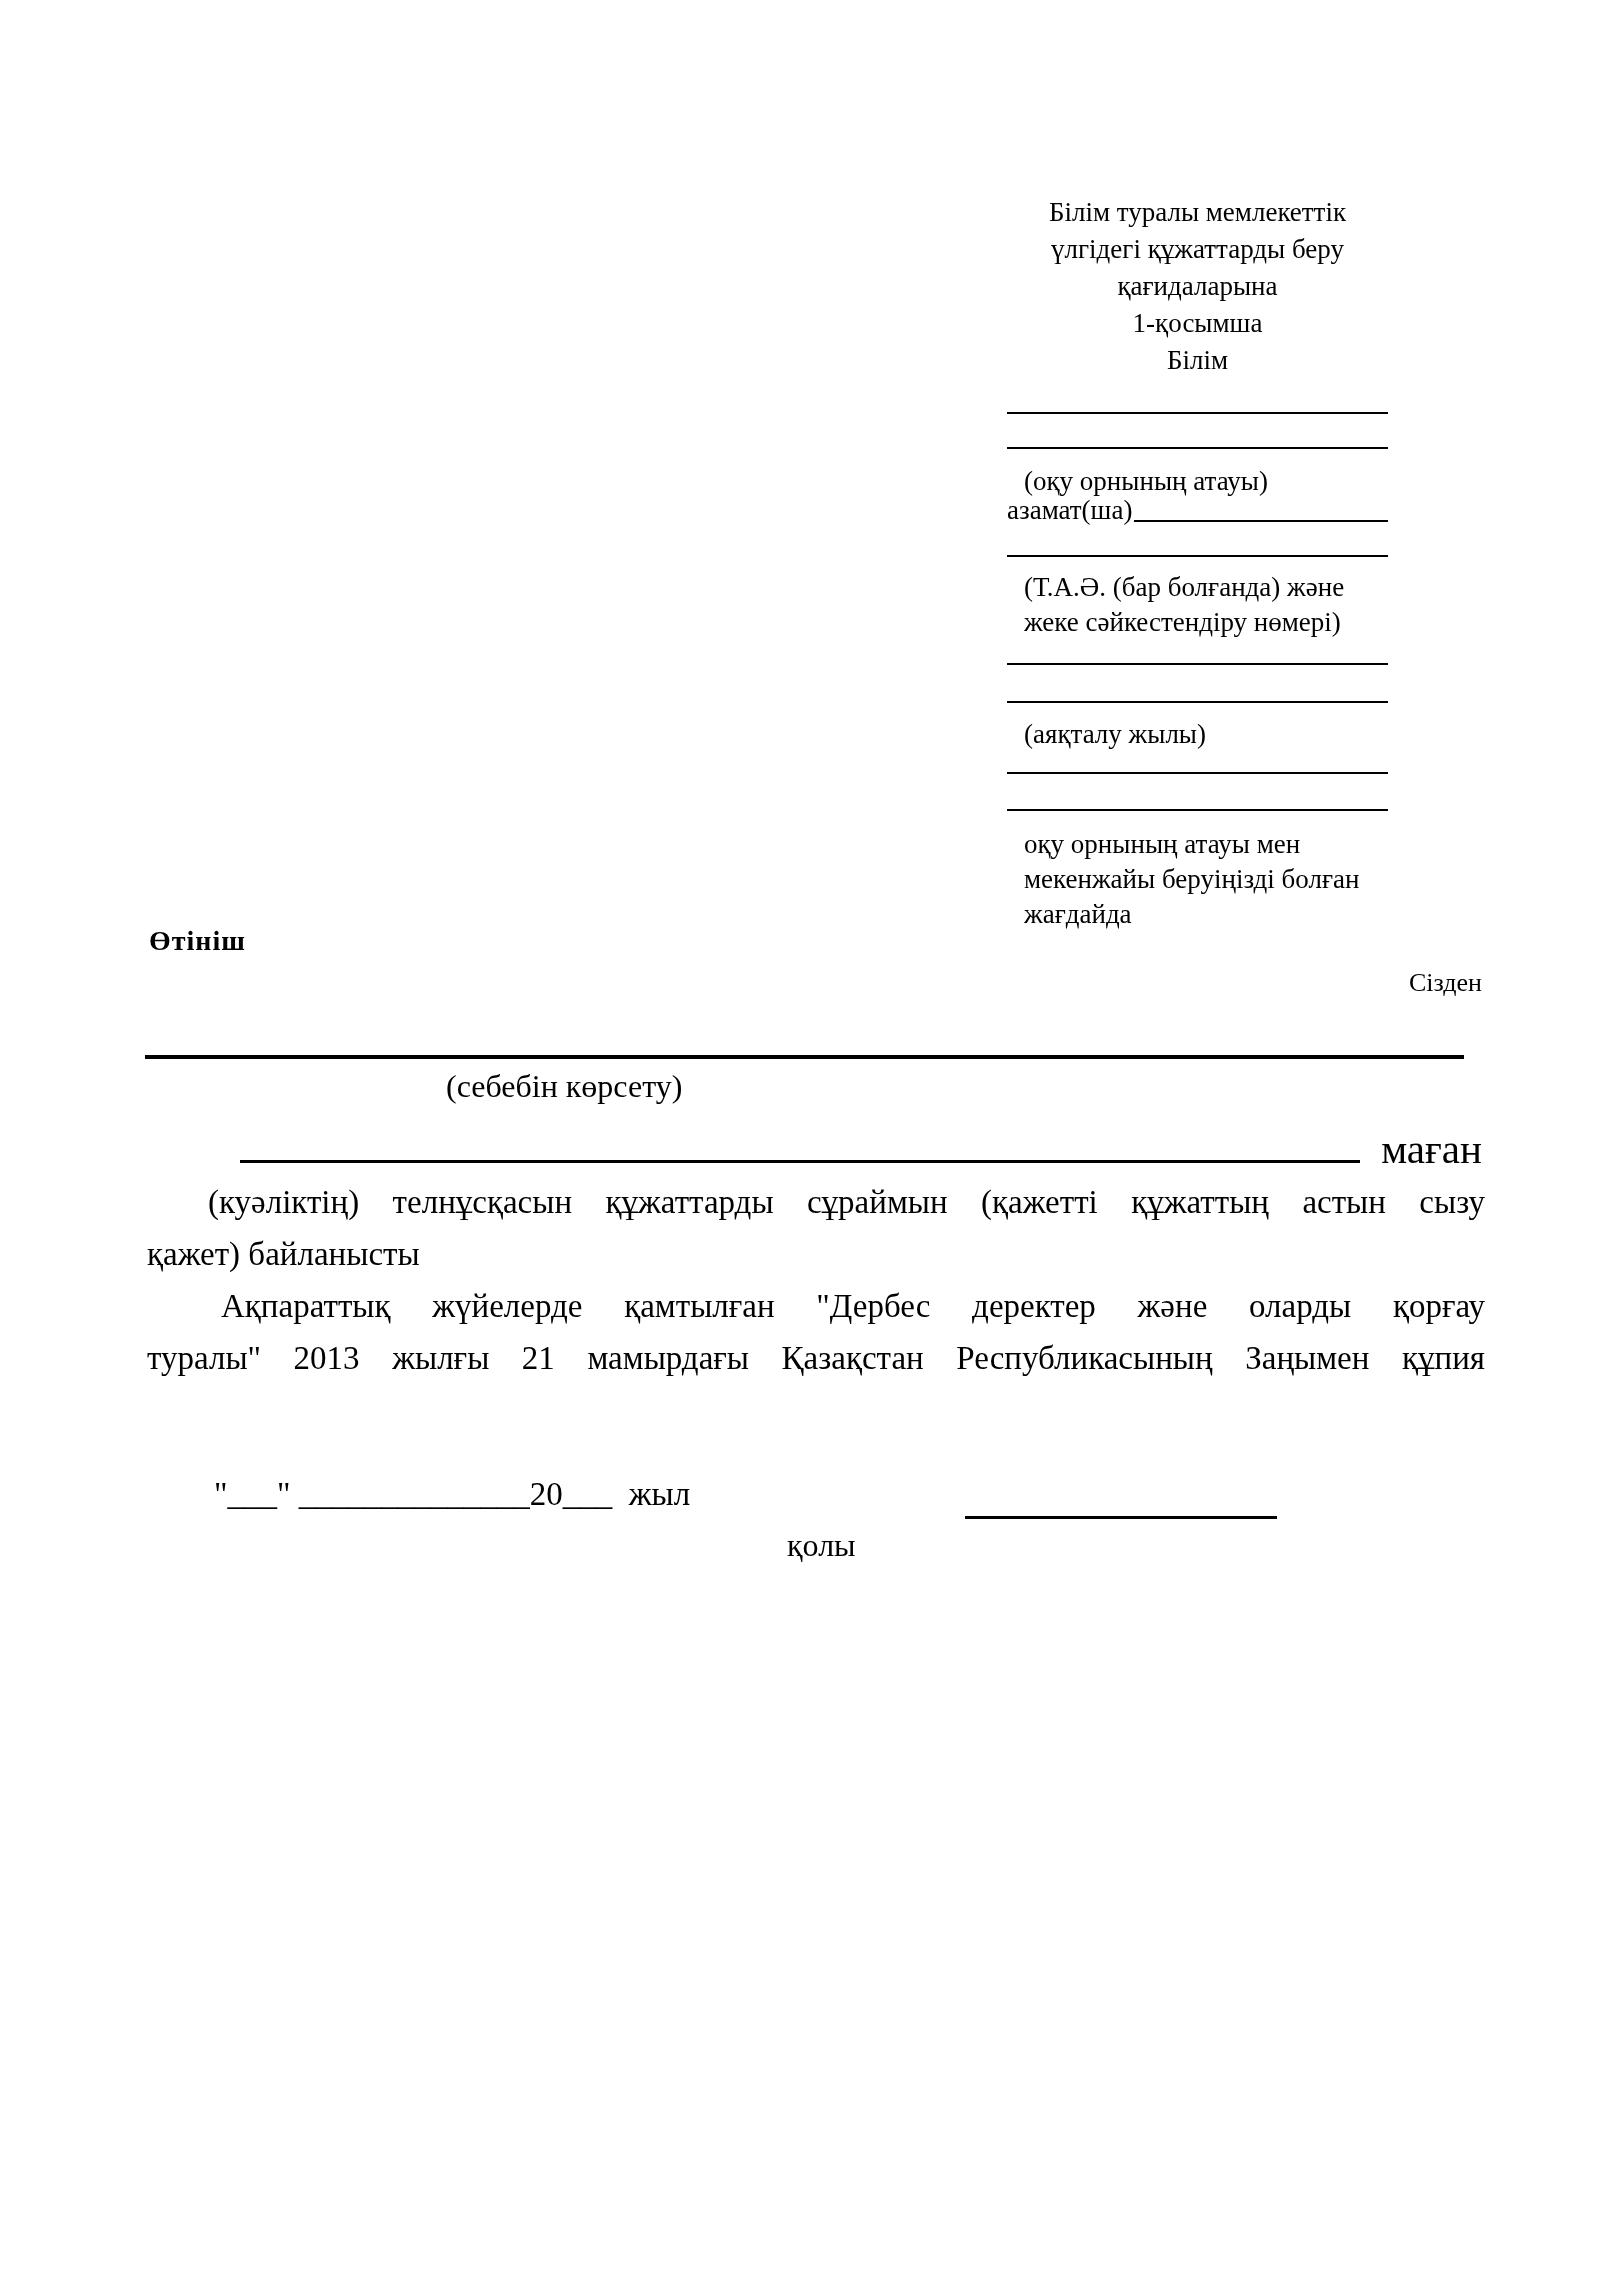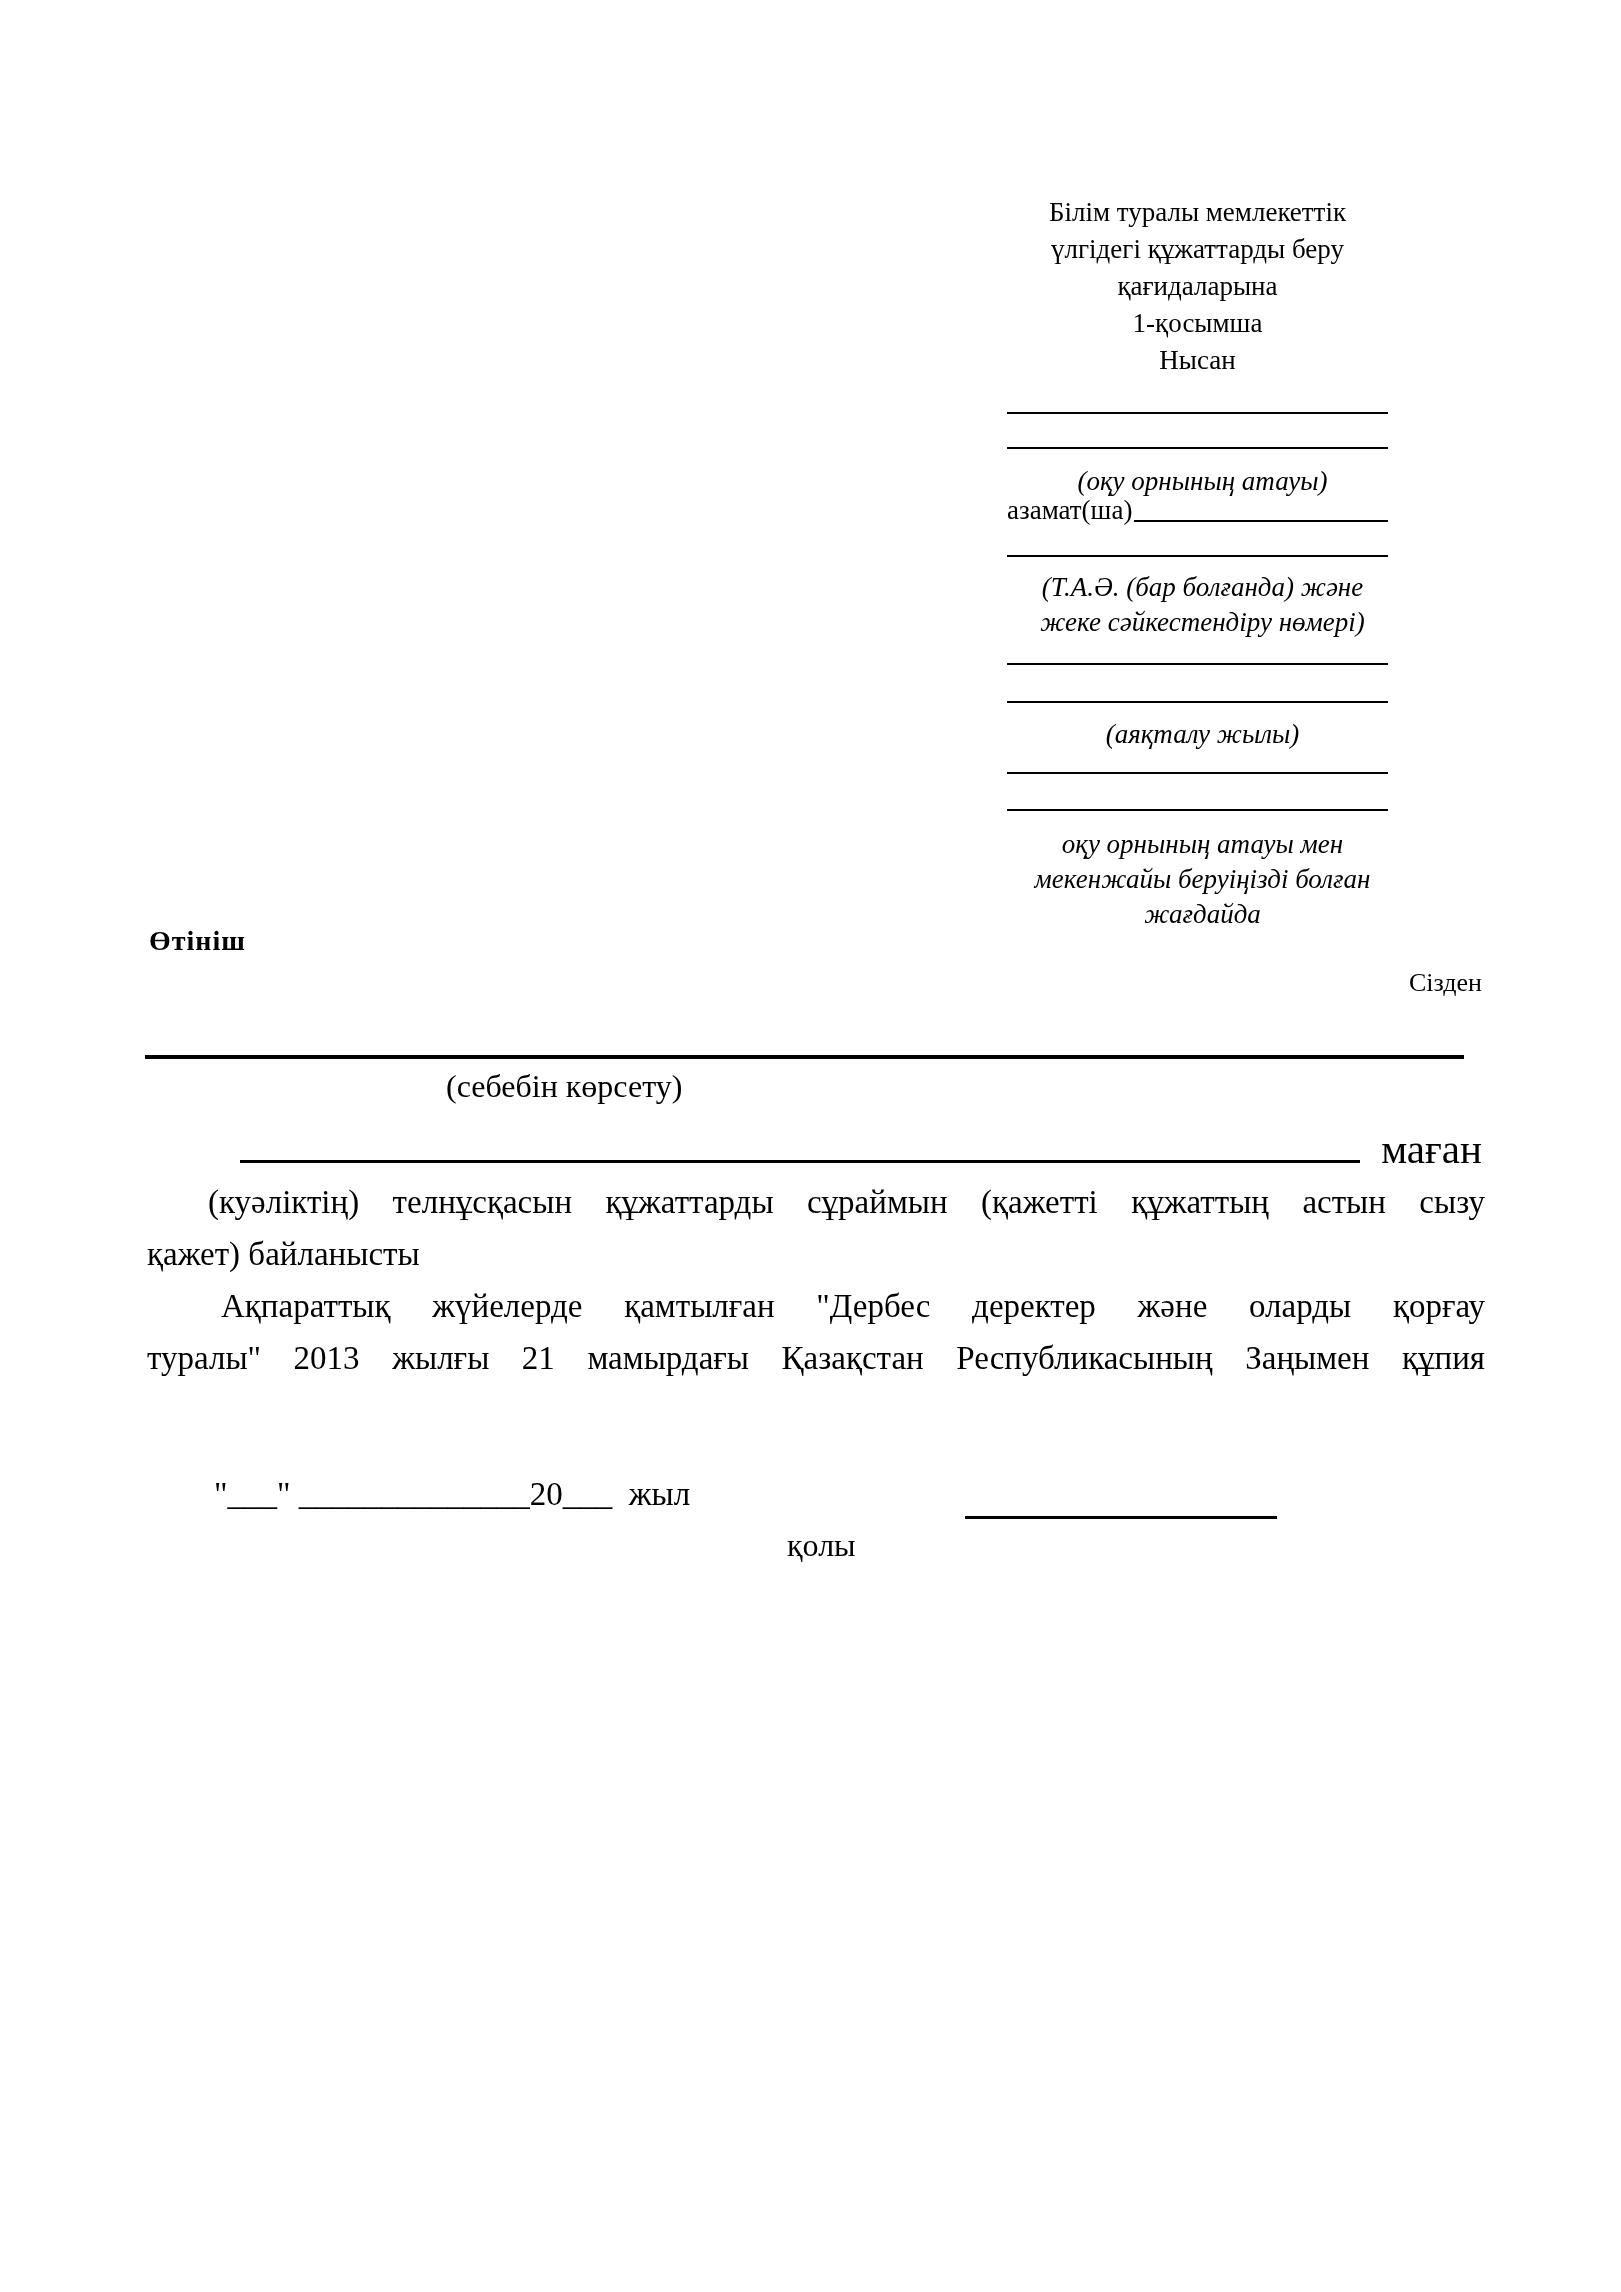--- a/index.html
+++ b/index.html
@@ -8,21 +8,21 @@
     position:relative; width:1621px; height:2293px;
     background:#ffffff; color:#000000;
     font-family:"Liberation Serif","DejaVu Serif",serif;
     overflow:hidden;
   }
 
   
   .form-col { position:absolute; left:1007px; top:194px; width:381px; height:765px; font-size:27px; }
   .hdr { position:absolute; top:0; left:0; right:0; text-align:center; line-height:37px; }
   .rule { position:absolute; left:0; width:100%; height:2px; background:#000; }
-  .cap { position:absolute; left:5px; width:100%; text-align:center; line-height:35px;font-style:italic; }
+  .cap { position:absolute; left:17px; width:100%; text-align:left; line-height:35px; }
   .citizen-row { position:absolute; left:0; width:100%; display:flex; align-items:stretch; line-height:29px; }
   .citizen-row .fill { flex:1 1 auto; border-bottom:2px solid #000; margin-left:2px; margin-bottom:2.9px; }
 
   
   .title { position:absolute; left:149px; top:925px; font-size:28px; font-weight:bold; letter-spacing:1px; }
   .salutation { position:absolute; right:139px; top:968px; font-size:26px; }
   .thick-rule { position:absolute; left:145px; top:1055px; width:1319px; height:3.9px; background:#000; }
   .reason { position:absolute; left:446px; top:1068px; font-size:32px; }
   .magan-rule { position:absolute; left:240px; top:1160px; width:1120px; height:2.9px; background:#000; }
   .magan { position:absolute; right:139px; top:1125px; font-size:41px; }
@@ -38,21 +38,21 @@
 <body>
 
 <div class="page">
 
   <div class="form-col">
     <div class="hdr">
       <div>Білім туралы мемлекеттік</div>
       <div>үлгідегі құжаттарды беру</div>
       <div>қағидаларына</div>
       <div>1-қосымша</div>
-      <div>Нысан</div>
+      <div>Білім</div>
     </div>
 
     <div class="rule" style="top:218px"></div>
     <div class="rule" style="top:253px"></div>
     <div class="cap" style="top:270px">(оқу орнының атауы)</div>
 
     <div class="citizen-row" style="top:302px">
       <span>азамат(ша)</span>
       <span class="fill"></span>
     </div>

